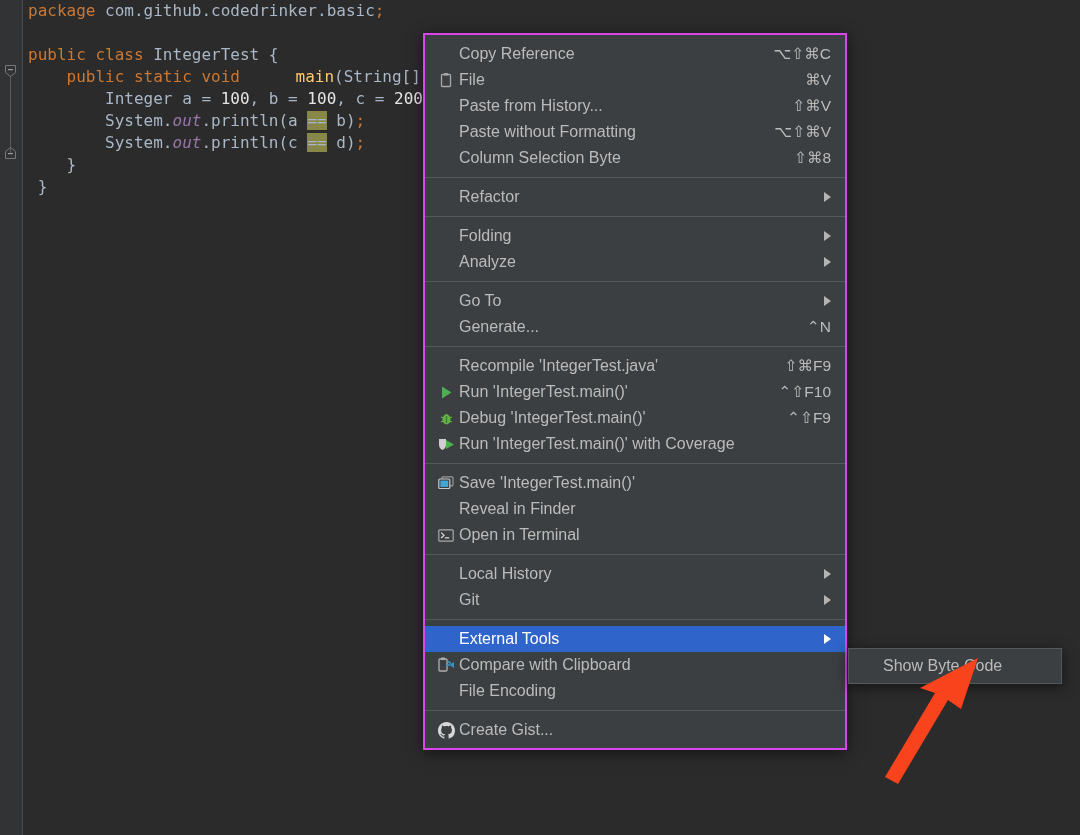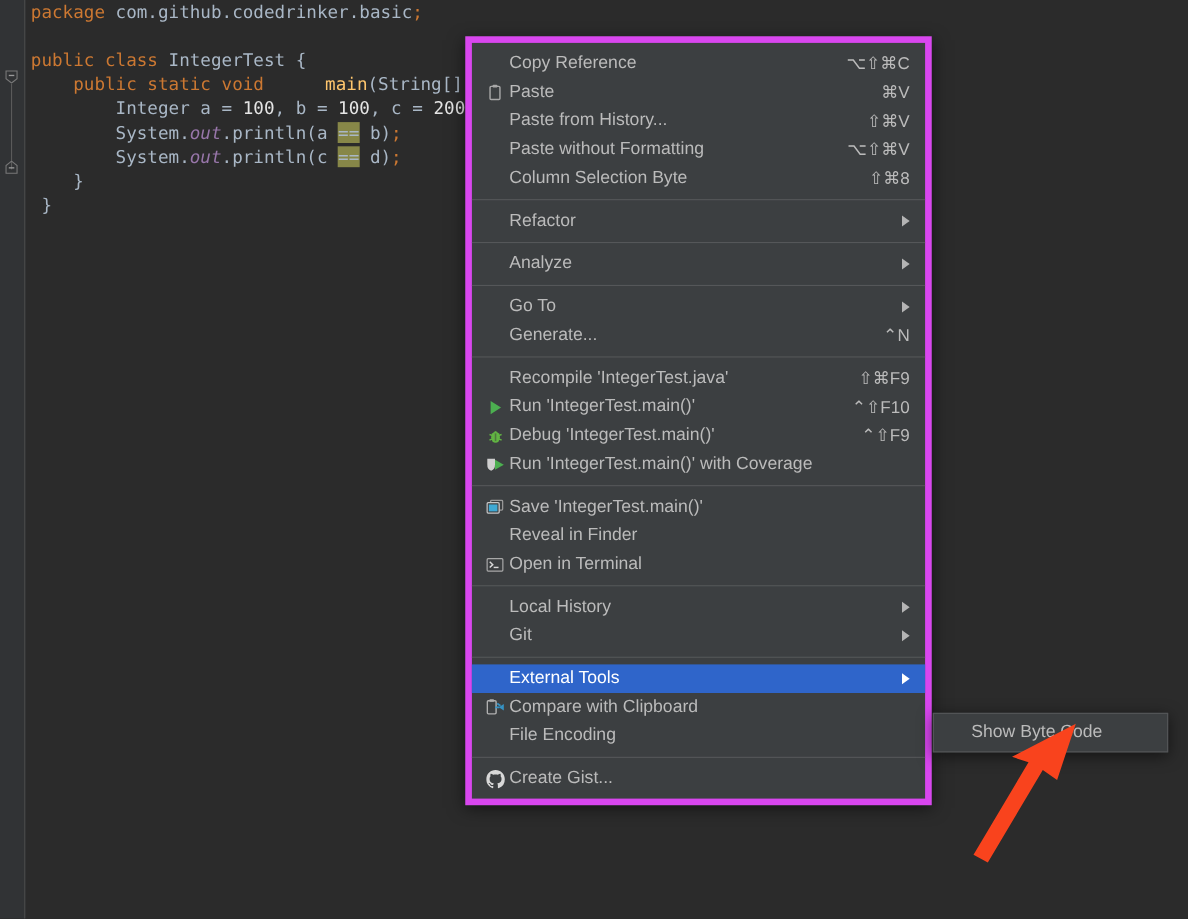--- a/index.html
+++ b/index.html
@@ -61,21 +61,21 @@
   .semi  { color: #cc7832; }
   .eqhl  { background: #878748; color: #a9b7c6; }
 
   
   #context-menu {
     position: absolute;
     left: 423px;
     top: 33px;
     width: 424px;
     background: #3c3f41;
-    border: 6px solid #d946ef;
+    border: 2px solid #d946ef;
     box-shadow: 0 3px 14px rgba(0,0,0,.55);
     padding: 6px 0 5px 0;
     box-sizing: border-box;
   }
   .menu-item {
     position: relative;
     display: flex;
     align-items: center;
     height: 26px;
     padding: 0 14px 0 10px;
@@ -171,21 +171,21 @@
       <span class="mi-label">Copy Reference</span>
       <span class="mi-shortcut">⌥⇧⌘C</span>
     </div>
     <div class="menu-item">
       <span class="mi-icon">
         <svg width="14" height="16" viewBox="0 0 14 16">
           <rect x="2.5" y="2.5" width="9" height="12" rx="1" fill="none" stroke="#a8a8a8" stroke-width="1.3"></rect>
           <rect x="5" y="1" width="4" height="2.6" rx="0.6" fill="#a8a8a8"></rect>
         </svg>
       </span>
-      <span class="mi-label">Paste</span>
+      <span class="mi-label">File</span>
       <span class="mi-shortcut">⌘V</span>
     </div>
     <div class="menu-item">
       <span class="mi-icon"></span>
       <span class="mi-label">Paste from History...</span>
       <span class="mi-shortcut">⇧⌘V</span>
     </div>
     <div class="menu-item">
       <span class="mi-icon"></span>
       <span class="mi-label">Paste without Formatting</span>
@@ -196,20 +196,25 @@
       <span class="mi-label">Column Selection Byte</span>
       <span class="mi-shortcut">⇧⌘8</span>
     </div>
     <div class="menu-sep"></div>
     <div class="menu-item">
       <span class="mi-icon"></span>
       <span class="mi-label">Refactor</span>
       <span class="mi-arrow"></span>
     </div>
     <div class="menu-sep"></div>
+    <div class="menu-item">
+      <span class="mi-icon"></span>
+      <span class="mi-label">Folding</span>
+      <span class="mi-arrow"></span>
+    </div>
     <div class="menu-item">
       <span class="mi-icon"></span>
       <span class="mi-label">Analyze</span>
       <span class="mi-arrow"></span>
     </div>
     <div class="menu-sep"></div>
     <div class="menu-item">
       <span class="mi-icon"></span>
       <span class="mi-label">Go To</span>
       <span class="mi-arrow"></span>

